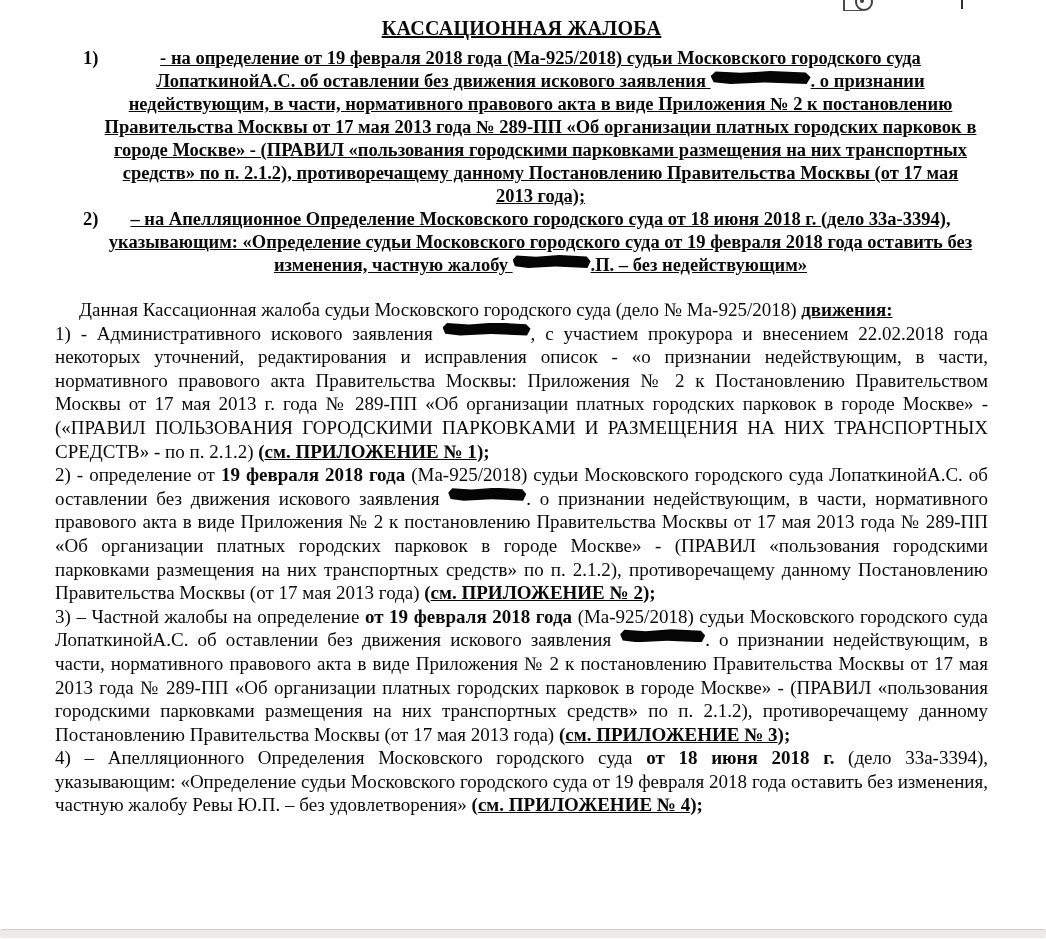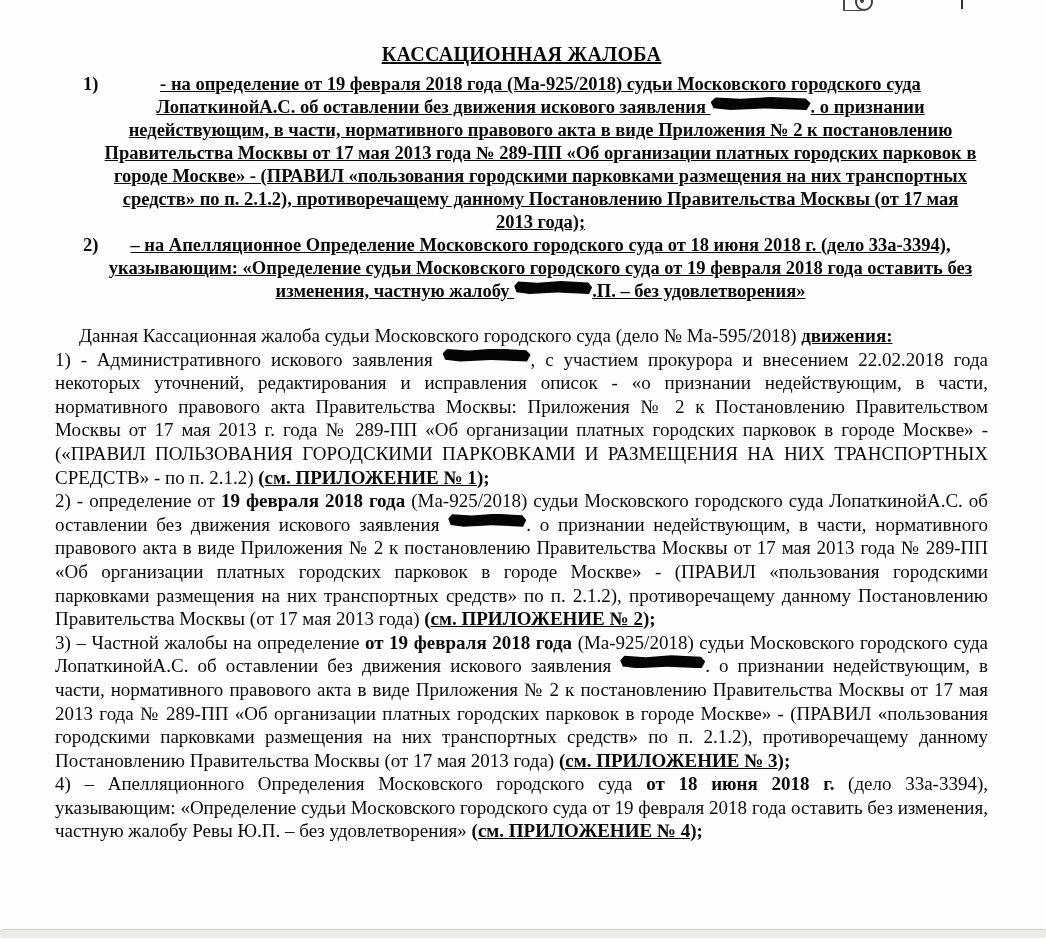--- a/index.html
+++ b/index.html
@@ -26,21 +26,21 @@
   }
   .icon-frag .lens-dot{
     position:absolute;left:18px;top:-1px;width:4px;height:4px;
     background:#3f3f3f;border-radius:50%;
   }
   .caret-frag{
     position:absolute;left:961px;top:0;width:2px;height:9px;background:#2e2e2e;
   }
   
   .doc{
-    position:absolute;left:55px;right:58px;top:42px;
+    position:absolute;left:55px;right:58px;top:16px;
   }
   .title{
     text-align:center;font-weight:bold;text-decoration:underline;
     font-size:20px;line-height:24px;margin:0 0 7px 0;letter-spacing:.3px;
   }
   .hitem{position:relative;margin:0;}
   .hnum{
     position:absolute;left:28px;top:0;
     font-weight:bold;font-size:18.5px;line-height:23.5px;
   }
@@ -84,25 +84,25 @@
 
     <div class="title">КАССАЦИОННАЯ ЖАЛОБА</div>
 
     <div class="hitem">
       <span class="hnum">1)</span>
       <div class="htext"><span class="b u">- на определение от 19 февраля  2018 года (Ма-925/2018)  судьи Московского городского суда ЛопаткинойА.С. об оставлении без движения искового заявления </span><span class="redact" style="width: 100px;">&nbsp;</span><span class="b u">. о признании недействующим, в части, нормативного правового акта в виде Приложения № 2 к постановлению Правительства Москвы от 17 мая 2013 года № 289-ПП «Об организации платных городских парковок в городе Москве» - (ПРАВИЛ «пользования городскими парковками размещения на них транспортных средств»  по п. 2.1.2), противоречащему данному Постановлению Правительства Москвы (от 17 мая 2013 года);</span></div>
     </div>
 
     <div class="hitem">
       <span class="hnum">2)</span>
-      <div class="htext"><span class="b u">– на Апелляционное Определение Московского городского суда от 18 июня 2018 г. (дело 33а-3394), указывающим: «Определение судьи Московского городского  суда от 19 февраля 2018 года оставить без изменения, частную жалобу </span><span class="redact" style="width: 78px;">&nbsp;</span><span class="b u">.П. – без удовлетворения»</span></div>
+      <div class="htext"><span class="b u">– на Апелляционное Определение Московского городского суда от 18 июня 2018 г. (дело 33а-3394), указывающим: «Определение судьи Московского городского  суда от 19 февраля 2018 года оставить без изменения, частную жалобу </span><span class="redact" style="width: 78px;">&nbsp;</span><span class="b u">.П. – без недействующим»</span></div>
     </div>
 
     <div class="body-block">
-      <p class="para indent"><span>Данная  Кассационная  жалоба  судьи  Московского  городского  суда  (дело № Ма-595/2018)  </span><span class="b u">движения:</span></p>
+      <p class="para indent"><span>Данная  Кассационная  жалоба  судьи  Московского  городского  суда  (дело № Ма-925/2018)  </span><span class="b u">движения:</span></p>
       <p class="para"><span>1) - Административного искового заявления </span><span class="redact" style="width: 88px;">&nbsp;</span><span>, с участием прокурора и  внесением 22.02.2018 года некоторых  уточнений,  редактирования  и  исправления  описок  -  «о  признании  недействующим,  в  части, нормативного правового акта Правительства Москвы:  Приложения № 2 к Постановлению Правительством Москвы от 17 мая 2013 г. года № 289-ПП  «Об организации платных городских парковок в городе Москве» - («ПРАВИЛ  ПОЛЬЗОВАНИЯ  ГОРОДСКИМИ  ПАРКОВКАМИ  И  РАЗМЕЩЕНИЯ  НА  НИХ ТРАНСПОРТНЫХ СРЕДСТВ» - по п. 2.1.2) </span><span class="b">(</span><span class="b u">см. ПРИЛОЖЕНИЕ № 1</span><span class="b">);</span></p>
       <p class="para"><span>2) - определение  от  </span><span class="b">19 февраля   2018 года</span><span> (Ма-925/2018)   судьи  Московского  городского  суда ЛопаткинойА.С.  об оставлении  без движения  искового  заявления </span><span class="redact" style="width: 78px;">&nbsp;</span><span>. о признании  недействующим, в части, нормативного правового акта в виде Приложения № 2 к постановлению Правительства Москвы от 17 мая 2013 года № 289-ПП «Об организации платных городских парковок в городе Москве» - (ПРАВИЛ «пользования  городскими  парковками  размещения  на  них  транспортных  средств»   по  п. 2.1.2), противоречащему  данному  Постановлению  Правительства  Москвы  (от  17  мая  2013  года) </span><span class="b">(</span><span class="b u">см. ПРИЛОЖЕНИЕ № 2</span><span class="b">);</span></p>
       <p class="para"><span>3) – Частной жалобы   на определение </span><span class="b">от 19 февраля   2018 года</span><span> (Ма-925/2018)   судьи  Московского городского суда ЛопаткинойА.С. об оставлении без движения искового заявления </span><span class="redact" style="width: 85px;">&nbsp;</span><span>. о признании недействующим,  в  части,  нормативного  правового  акта  в  виде  Приложения  № 2  к  постановлению Правительства Москвы от 17 мая 2013 года № 289-ПП «Об организации платных городских парковок в городе  Москве»  -  (ПРАВИЛ  «пользования  городскими  парковками  размещения  на  них  транспортных средств»  по п. 2.1.2), противоречащему данному Постановлению Правительства Москвы (от 17 мая 2013 года) </span><span class="b">(</span><span class="b u">см. ПРИЛОЖЕНИЕ № 3</span><span class="b">);</span></p>
       <p class="para"><span>4) –  Апелляционного  Определения  Московского  городского  суда </span><span class="b">от 18 июня 2018 г.</span><span>  (дело 33а-3394), указывающим:  «Определение  судьи  Московского  городского   суда  от  19 февраля 2018 года  оставить  без изменения,  частную жалобу Ревы Ю.П. – без удовлетворения» </span><span class="b">(</span><span class="b u">см. ПРИЛОЖЕНИЕ № 4</span><span class="b">);</span></p>
     </div>
 
   </div>
 
   <div class="bottom-bar"></div>
 

